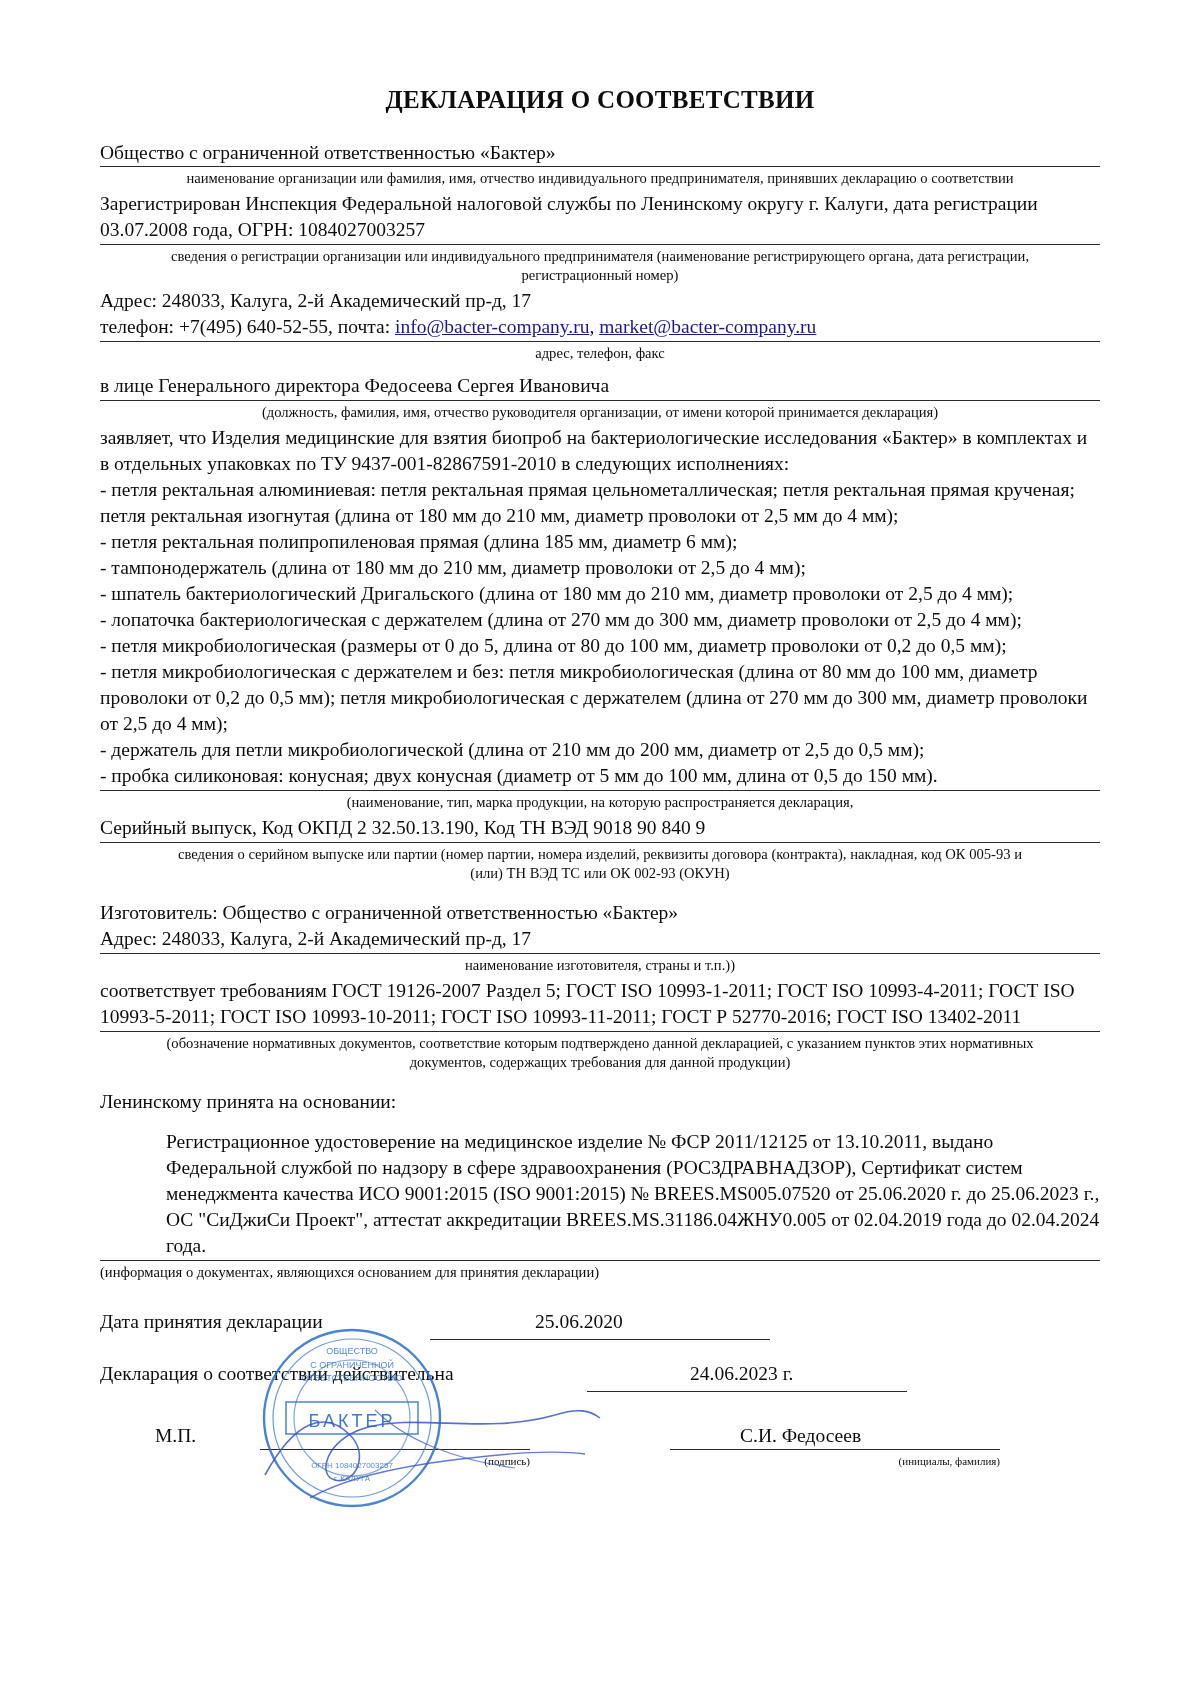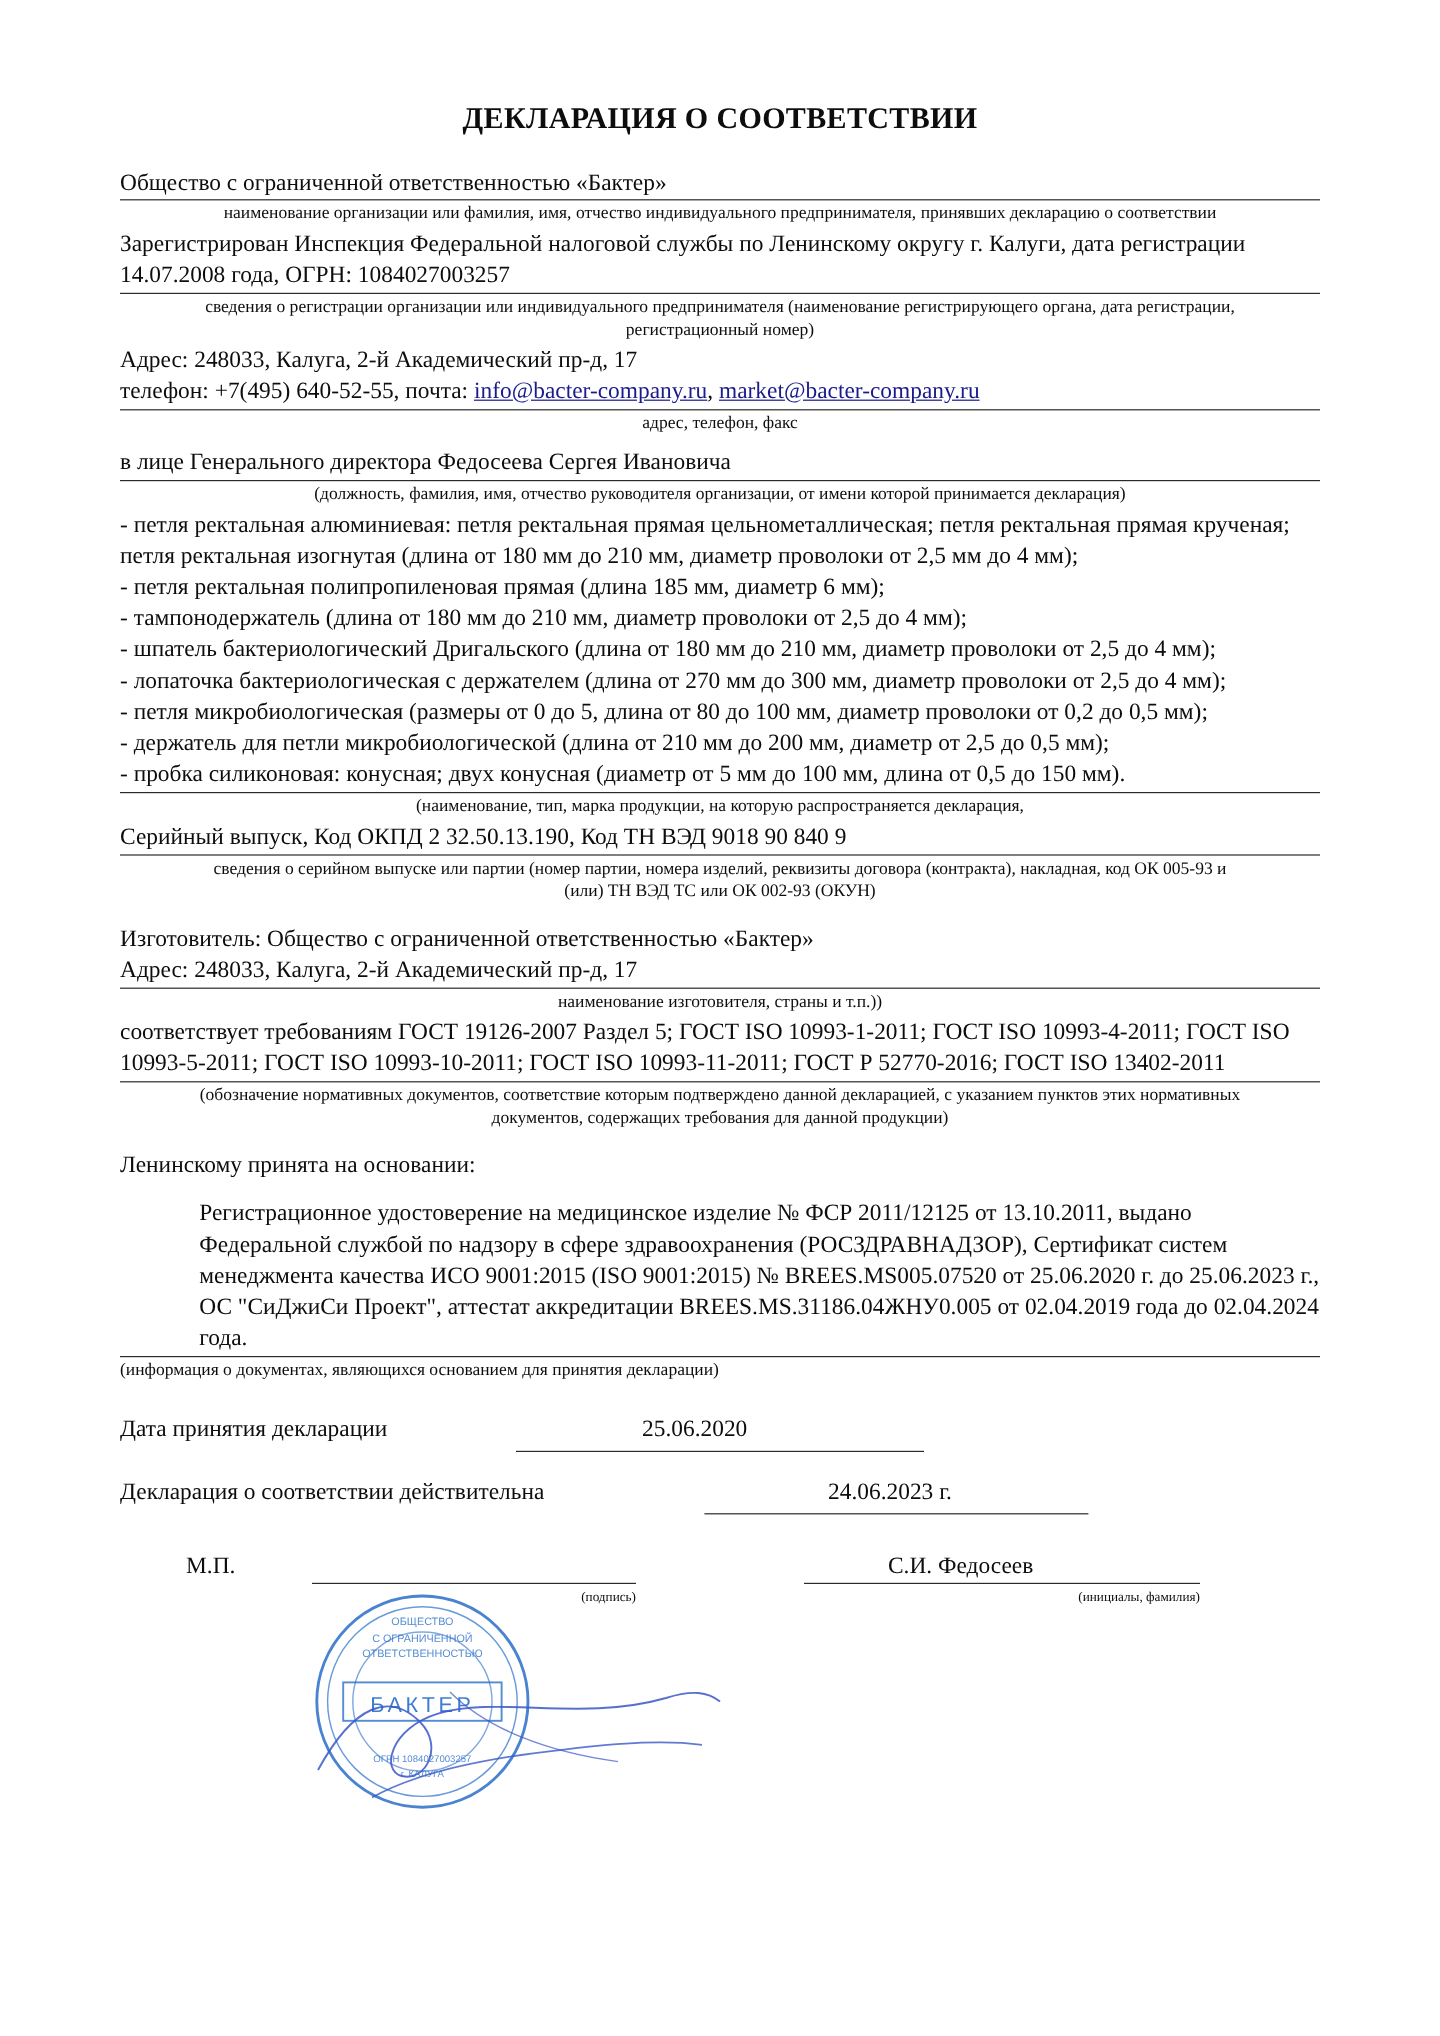--- a/index.html
+++ b/index.html
@@ -128,21 +128,21 @@
 
     <div class="doc-title">ДЕКЛАРАЦИЯ О СООТВЕТСТВИИ</div>
 
     <div class="block">
       <div class="line">Общество с ограниченной ответственностью «Бактер»</div>
       <div class="rule"></div>
       <div class="caption left-pad">наименование организации или фамилия, имя, отчество индивидуального предпринимателя, принявших декларацию о соответствии</div>
     </div>
 
     <div class="block">
-      <div class="big">Зарегистрирован Инспекция Федеральной налоговой службы по Ленинскому округу г. Калуги, дата регистрации 14.07.2008 года, ОГРН: 1084027003257</div>
+      <div class="big">Зарегистрирован Инспекция Федеральной налоговой службы по Ленинскому округу г. Калуги, дата регистрации 03.07.2008 года, ОГРН: 1084027003257</div>
       <div class="rule"></div>
       <div class="caption left-pad">сведения о регистрации организации или индивидуального предпринимателя (наименование регистрирующего органа, дата регистрации, регистрационный номер)</div>
     </div>
 
     <div class="block">
       <div class="big">Адрес: 248033, Калуга, 2-й Академический пр-д, 17</div>
       <div class="big">
         <span>телефон: +7(495) 640-52-55, почта: </span><a class="mail" href="#">info@bacter-company.ru</a><span>, </span><a class="mail" href="#">market@bacter-company.ru</a>
       </div>
       <div class="rule"></div>
@@ -151,26 +151,28 @@
 
     <div class="gap-s"></div>
 
     <div class="block">
       <div class="big">в лице Генерального директора Федосеева Сергея Ивановича</div>
       <div class="rule"></div>
       <div class="caption">(должность, фамилия, имя, отчество руководителя организации, от имени которой принимается декларация)</div>
     </div>
 
     <div class="block">
+      <div class="big">заявляет, что Изделия медицинские для взятия биопроб на бактериологические исследования «Бактер» в комплектах и в отдельных упаковках по ТУ 9437-001-82867591-2010 в следующих исполнениях:</div>
       <div class="list-item">- петля ректальная алюминиевая: петля ректальная прямая цельнометаллическая; петля ректальная прямая крученая; петля ректальная изогнутая (длина от 180 мм до 210 мм, диаметр проволоки от 2,5 мм до 4 мм);</div>
       <div class="list-item">-  петля ректальная полипропиленовая прямая (длина 185 мм, диаметр 6 мм);</div>
       <div class="list-item">- тампонодержатель (длина  от 180 мм до 210 мм, диаметр проволоки от 2,5 до 4 мм);</div>
       <div class="list-item">- шпатель бактериологический Дригальского (длина от 180 мм до 210 мм, диаметр проволоки от 2,5 до 4 мм);</div>
       <div class="list-item">- лопаточка бактериологическая с держателем (длина от 270 мм до 300 мм, диаметр проволоки от 2,5 до 4 мм);</div>
       <div class="list-item">- петля микробиологическая (размеры от 0 до 5, длина от 80 до 100 мм,  диаметр проволоки от 0,2 до 0,5 мм);</div>
+      <div class="list-item">-  петля микробиологическая с держателем и без: петля микробиологическая (длина от 80 мм до 100 мм, диаметр проволоки от 0,2 до 0,5 мм);  петля микробиологическая с держателем (длина от 270 мм до 300 мм, диаметр проволоки от 2,5 до 4 мм);</div>
       <div class="list-item">- держатель для петли микробиологической (длина от 210 мм до 200 мм, диаметр от 2,5 до 0,5 мм);</div>
       <div class="list-item">- пробка силиконовая: конусная; двух конусная (диаметр от 5 мм до 100 мм, длина от 0,5 до 150 мм).</div>
       <div class="rule"></div>
       <div class="caption">(наименование, тип, марка продукции, на которую распространяется декларация,</div>
     </div>
 
     <div class="block">
       <div class="big">Серийный выпуск, Код ОКПД 2 32.50.13.190, Код ТН ВЭД 9018 90 840 9</div>
       <div class="rule"></div>
       <div class="caption left-pad">сведения о серийном выпуске или партии (номер партии, номера изделий, реквизиты договора (контракта), накладная, код ОК 005-93 и (или) ТН ВЭД ТС или ОК 002-93 (ОКУН)</div>

